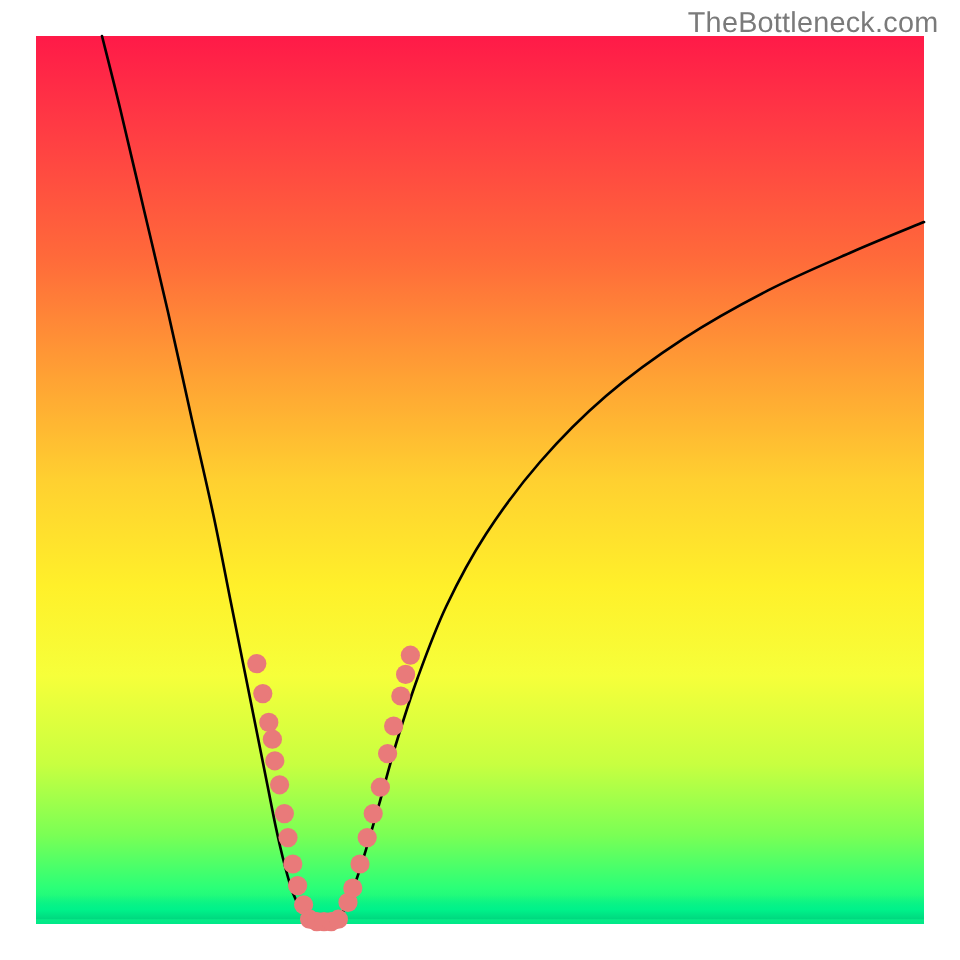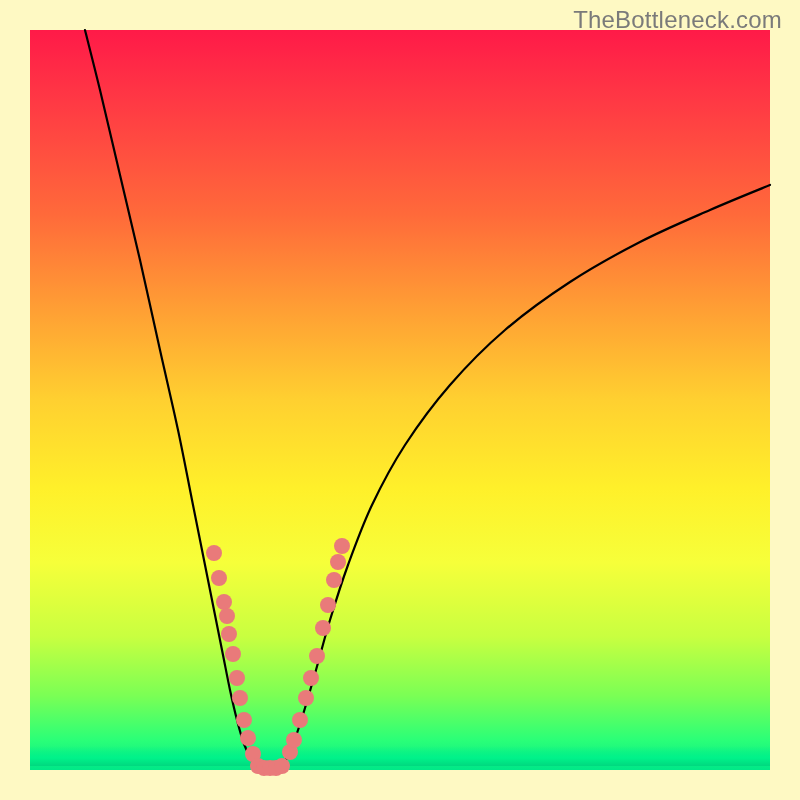--- a/index.html
+++ b/index.html
@@ -10,21 +10,21 @@
     overflow: hidden;
     background: #000;
     font-family: Arial, Helvetica, sans-serif;
   }
   .frame {
     position: absolute;
     left: 0;
     top: 0;
     width: 800px;
     height: 800px;
-    background: #fef9c3;
+    background: #ffffff;
   }
   .plot {
     position: absolute;
     left: 30px;
     top: 30px;
     width: 740px;
     height: 740px;
     
     background: linear-gradient(
       to bottom,

